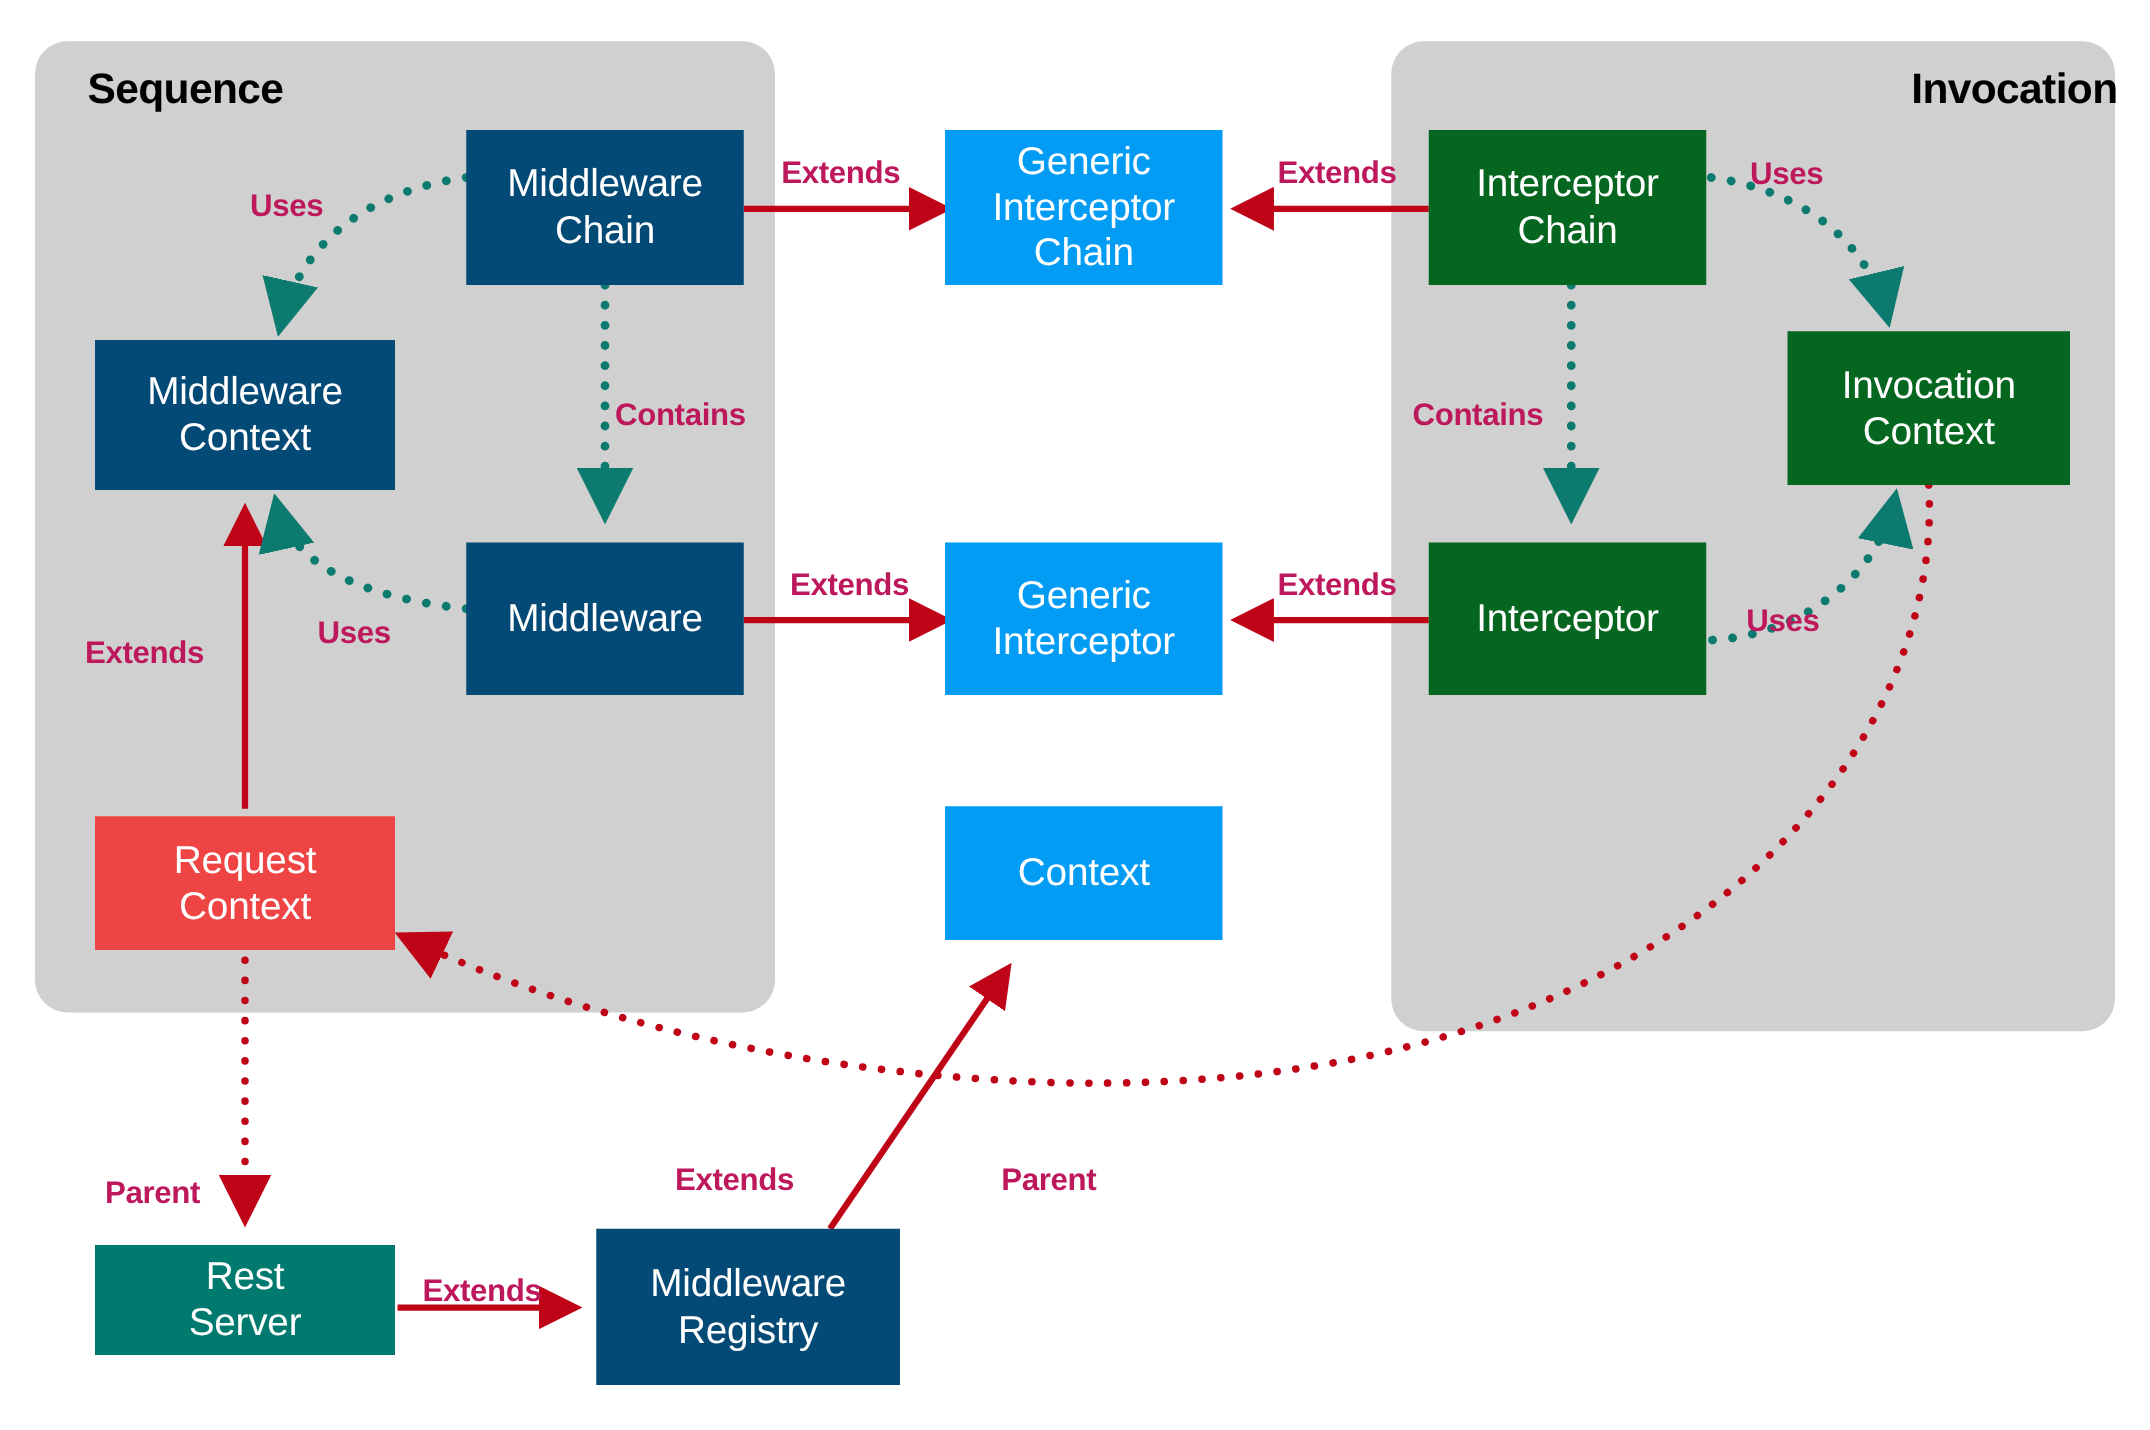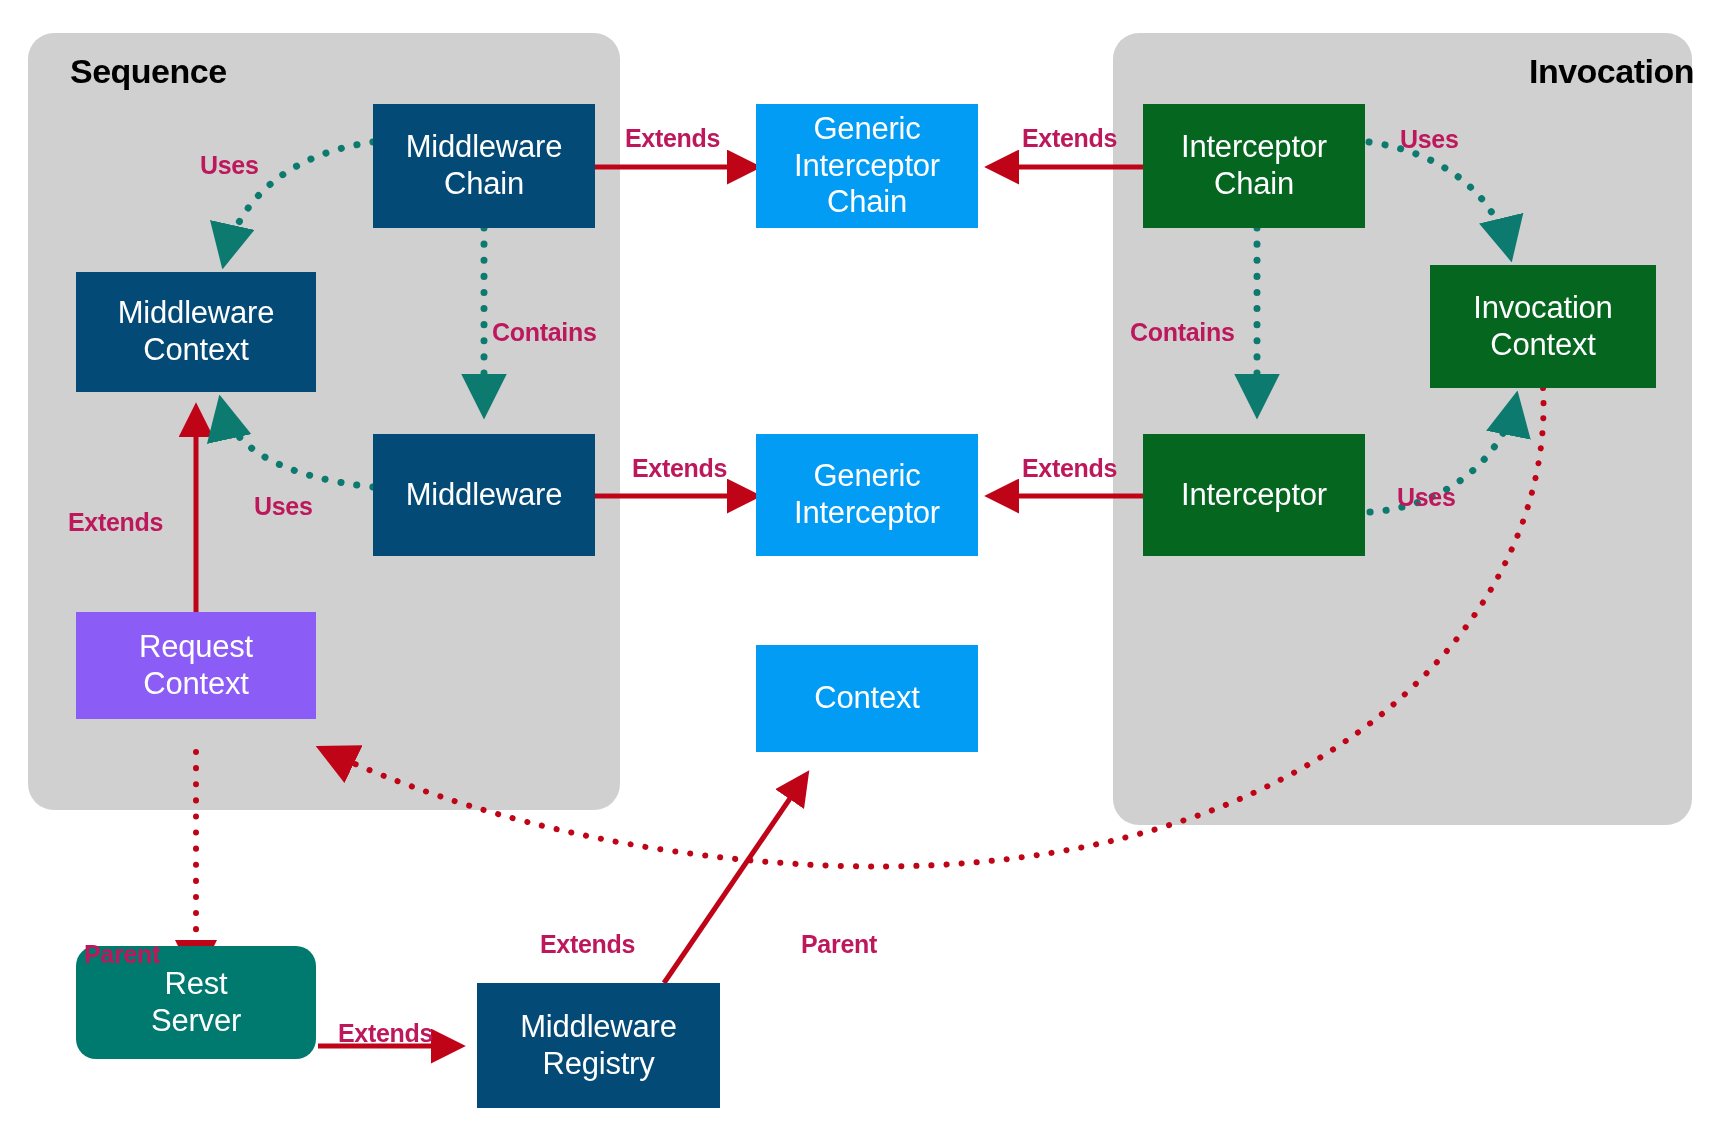--- a/index.html
+++ b/index.html
@@ -104,29 +104,29 @@
   </div>
 
   <div class="node" style="left:756px;top:434px;width:222px;height:122px;background:#029cf5;">
     <span>Generic<br>Interceptor</span>
   </div>
 
   <div class="node" style="left:1143px;top:434px;width:222px;height:122px;background:#056620;">
     <span>Interceptor</span>
   </div>
 
-  <div class="node" style="left:76px;top:612px;width:240px;height:107px;background:#8b5cf6;text-align:center;">
+  <div class="node" style="left:76px;top:653px;width:240px;height:107px;background:#ef4444;text-align:center;">
     <span>Request<br>Context</span>
   </div>
 
   <div class="node" style="left:756px;top:645px;width:222px;height:107px;background:#029cf5;">
     <span>Context</span>
   </div>
 
-  <div class="node" style="left:76px;top:946px;width:240px;height:113px;background:#00796e;border-radius:20px;">
+  <div class="node" style="left:76px;top:996px;width:240px;height:88px;background:#00796e;">
     <span>Rest<br>Server</span>
   </div>
 
   <div class="node" style="left:477px;top:983px;width:243px;height:125px;background:#044a76;">
     <span>Middleware<br>Registry</span>
   </div>
 
   <div class="edge-label" style="left:200px;top:151px;">Uses</div>
 
   <div class="edge-label" style="left:625px;top:124px;">Extends</div>

